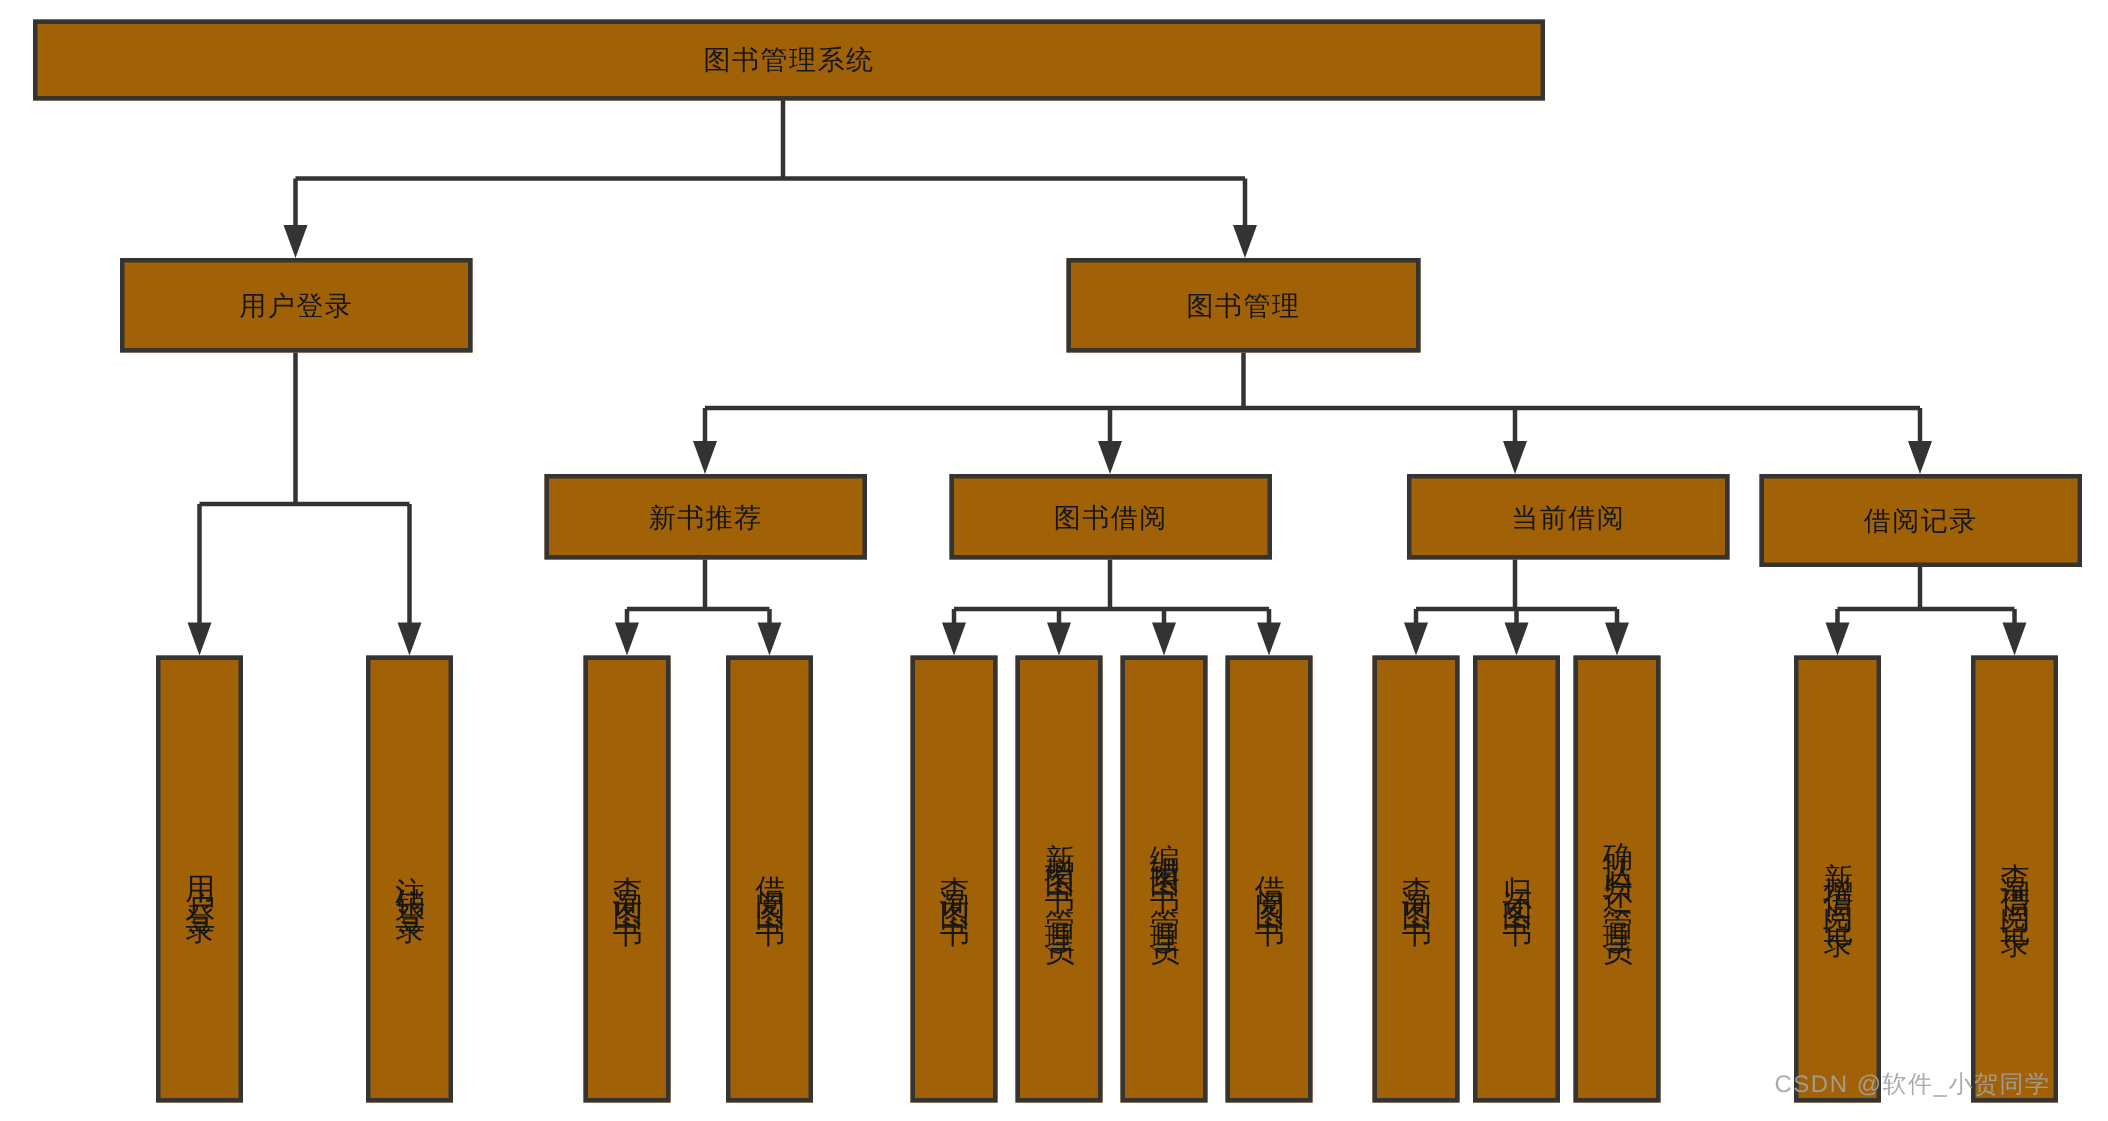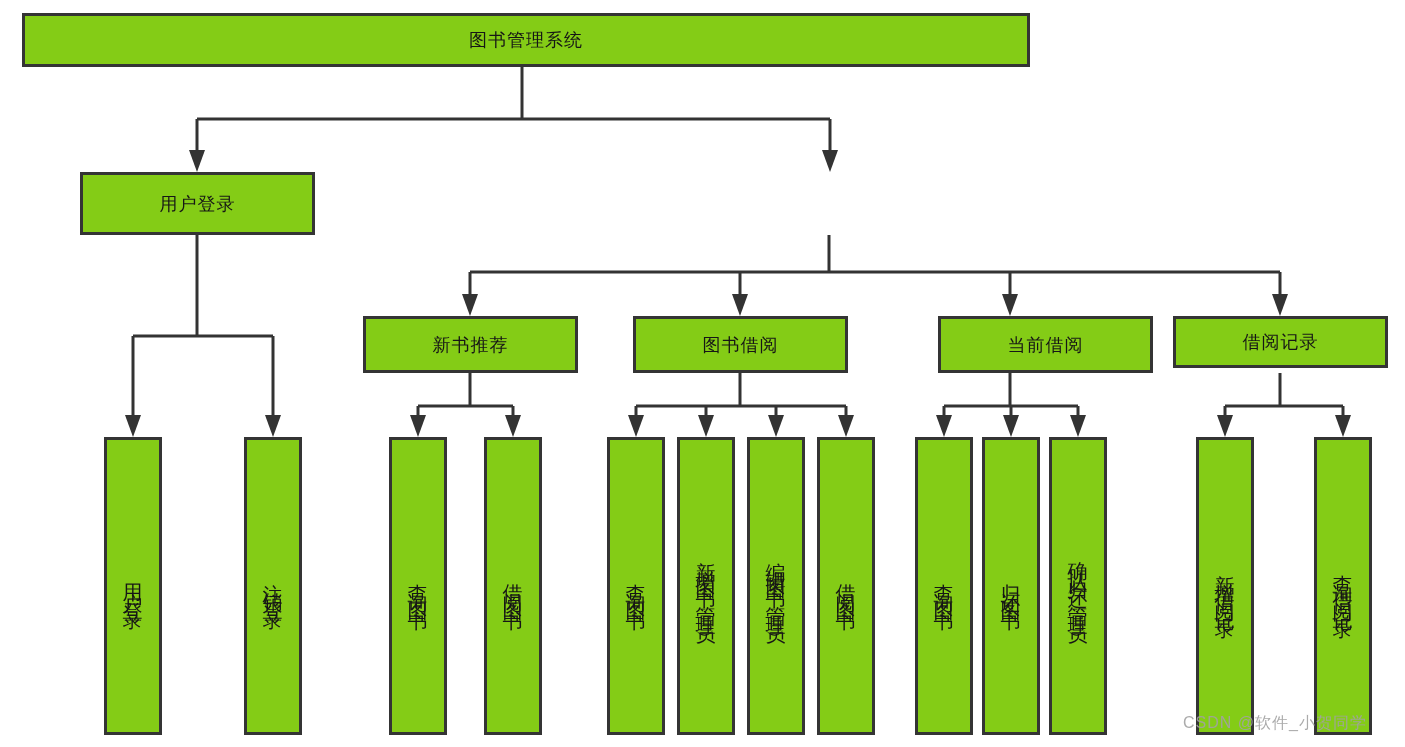--- a/index.html
+++ b/index.html
@@ -9,21 +9,21 @@
     background:#ffffff;
     font-family:"Liberation Sans","DejaVu Sans",sans-serif;
     overflow:hidden;
   }
   .connectors{
     position:absolute;left:0;top:0;width:1405px;height:747px;
     pointer-events:none;
   }
   .node{
     position:absolute;
-    background:#84cc16;
+    background:#a16207;
     border:3px solid #343434;
     box-sizing:border-box;
     display:flex;align-items:center;justify-content:center;
     z-index:2;
   }
   .node .hlabel{
     font-size:18px;
     color:#161616;
     letter-spacing:1px;
     white-space:nowrap;
@@ -121,31 +121,34 @@
     </g>
   </svg>
 
   <div class="node" style="left:22px;top:13px;width:1008px;height:54px;">
     <span class="hlabel">图书管理系统</span>
   </div>
 
   <div class="node" style="left:80px;top:172px;width:235px;height:63px;">
     <span class="hlabel">用户登录</span>
   </div>
+  <div class="node" style="left:711px;top:172px;width:236px;height:63px;">
+    <span class="hlabel">图书管理</span>
+  </div>
 
   <div class="node" style="left:633px;top:316px;width:215px;height:57px;">
     <span class="hlabel">图书借阅</span>
   </div>
   <div class="node" style="left:363px;top:316px;width:215px;height:57px;">
     <span class="hlabel">新书推荐</span>
   </div>
   <div class="node" style="left:903px;top:316px;width:215px;height:57px;margin-left:35px;">
     <span class="hlabel">当前借阅</span>
   </div>
-  <div class="node" style="left:1173px;top:316px;width:215px;height:52px;">
+  <div class="node" style="left:1173px;top:316px;width:215px;height:62px;">
     <span class="hlabel">借阅记录</span>
   </div>
 
   <div class="node" style="left:104px;top:437px;width:58px;height:298px;">
     <span class="vlabel">用户登录</span>
   </div>
   <div class="node" style="left:244px;top:437px;width:58px;height:298px;">
     <span class="vlabel">注销登录</span>
   </div>
 

